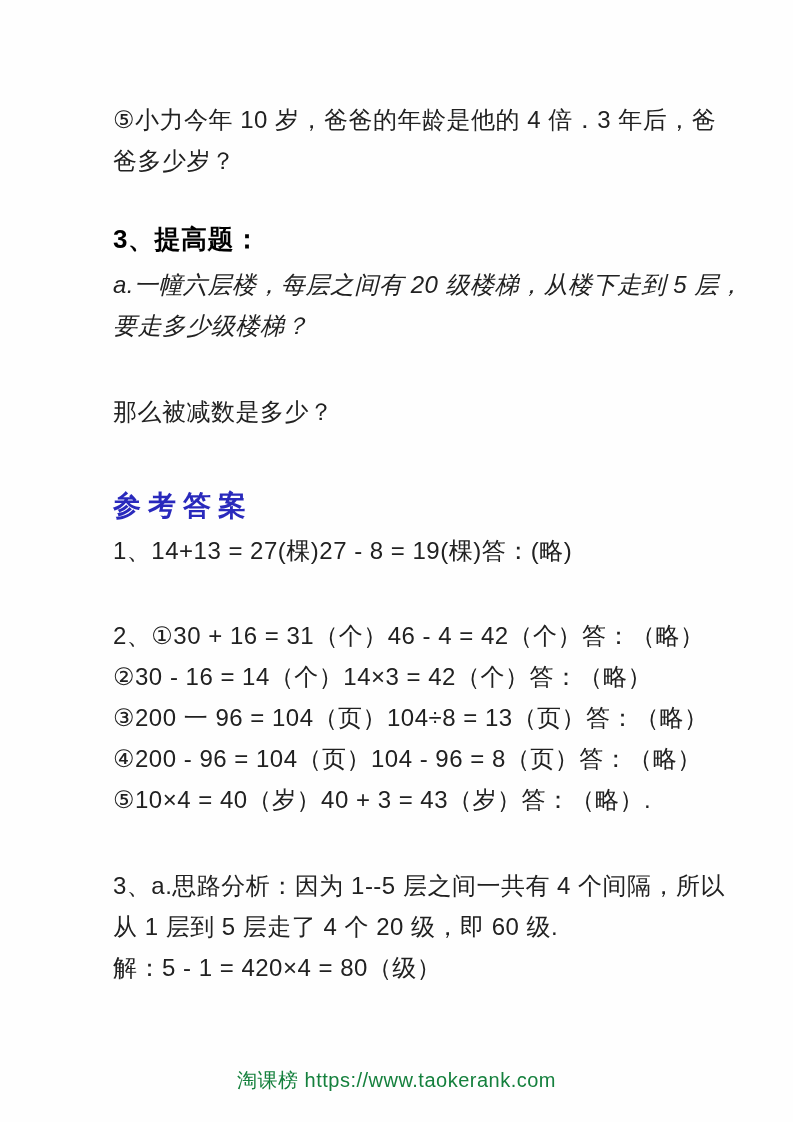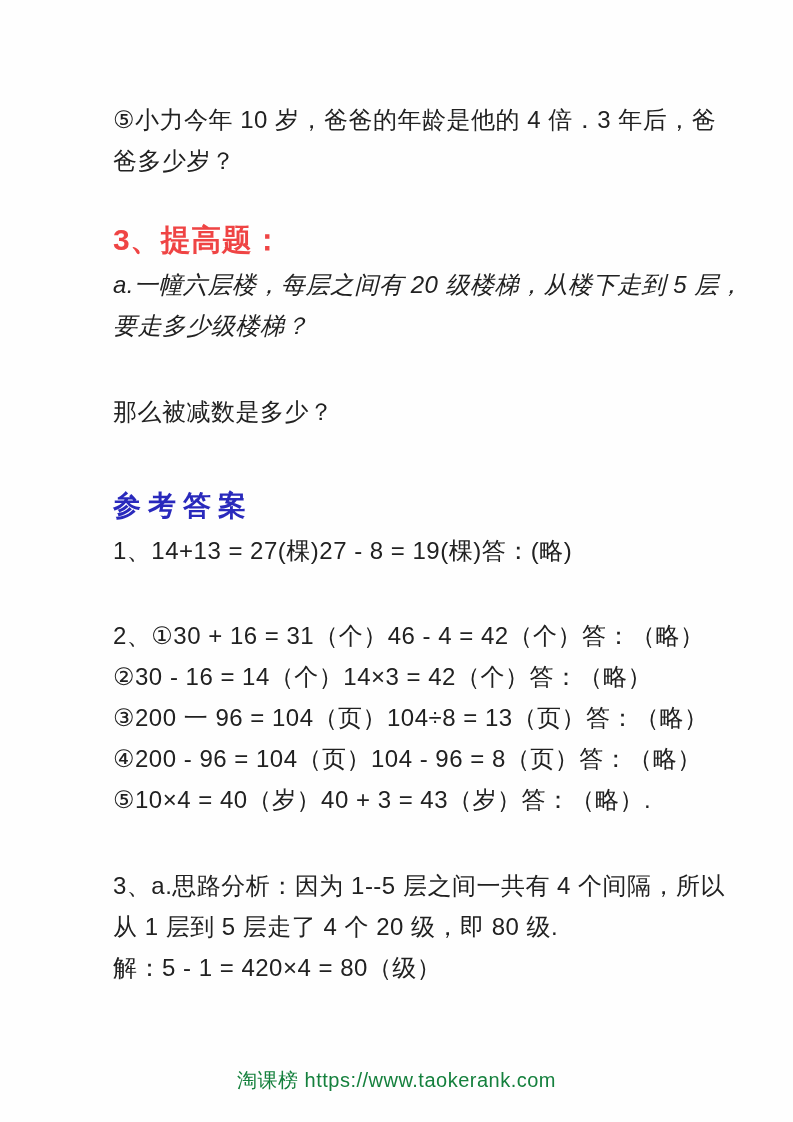--- a/index.html
+++ b/index.html
@@ -19,23 +19,23 @@
     padding-top: 99px;
     font-size: 24px;
     line-height: 41px;
     color: #212121;
     letter-spacing: 0.5px;
   }
   .para div { white-space: nowrap; }
   .para { margin: 0; }
   .heading-orange {
     margin-top: 38px;
-    font-size: 30px;
+    font-size: 26px;
     font-weight: bold;
-    color: #ef4444;
+    color: #000000;
     line-height: 41px;
     white-space: nowrap;
   }
   .para-a { margin-top: 4px; font-style: italic; }
   .para-b { margin-top: 45px; }
   .heading-blue {
     margin-top: 53px;
     font-family: "DejaVu Serif", "Liberation Serif", serif;
     font-size: 28px;
     font-weight: bold;
@@ -88,20 +88,20 @@
     <div class="para ans-2">
       <div>2、①30 + 16 = 31（个）46 - 4 = 42（个）答：（略）</div>
       <div>②30 - 16 = 14（个）14×3 = 42（个）答：（略）</div>
       <div>③200 一 96 = 104（页）104÷8 = 13（页）答：（略）</div>
       <div>④200 - 96 = 104（页）104 - 96 = 8（页）答：（略）</div>
       <div>⑤10×4 = 40（岁）40 + 3 = 43（岁）答：（略）.</div>
     </div>
 
     <div class="para ans-3">
       <div>3、a.思路分析：因为 1--5 层之间一共有 4 个间隔，所以</div>
-      <div>从 1 层到 5 层走了 4 个 20 级，即 80 级.</div>
+      <div>从 1 层到 5 层走了 4 个 20 级，即 60 级.</div>
       <div>解：5 - 1 = 420×4 = 80（级）</div>
     </div>
 
   </div>
 
   <div class="footer">淘课榜 https://www.taokerank.com</div>
 </div>
 
 </body></html>

